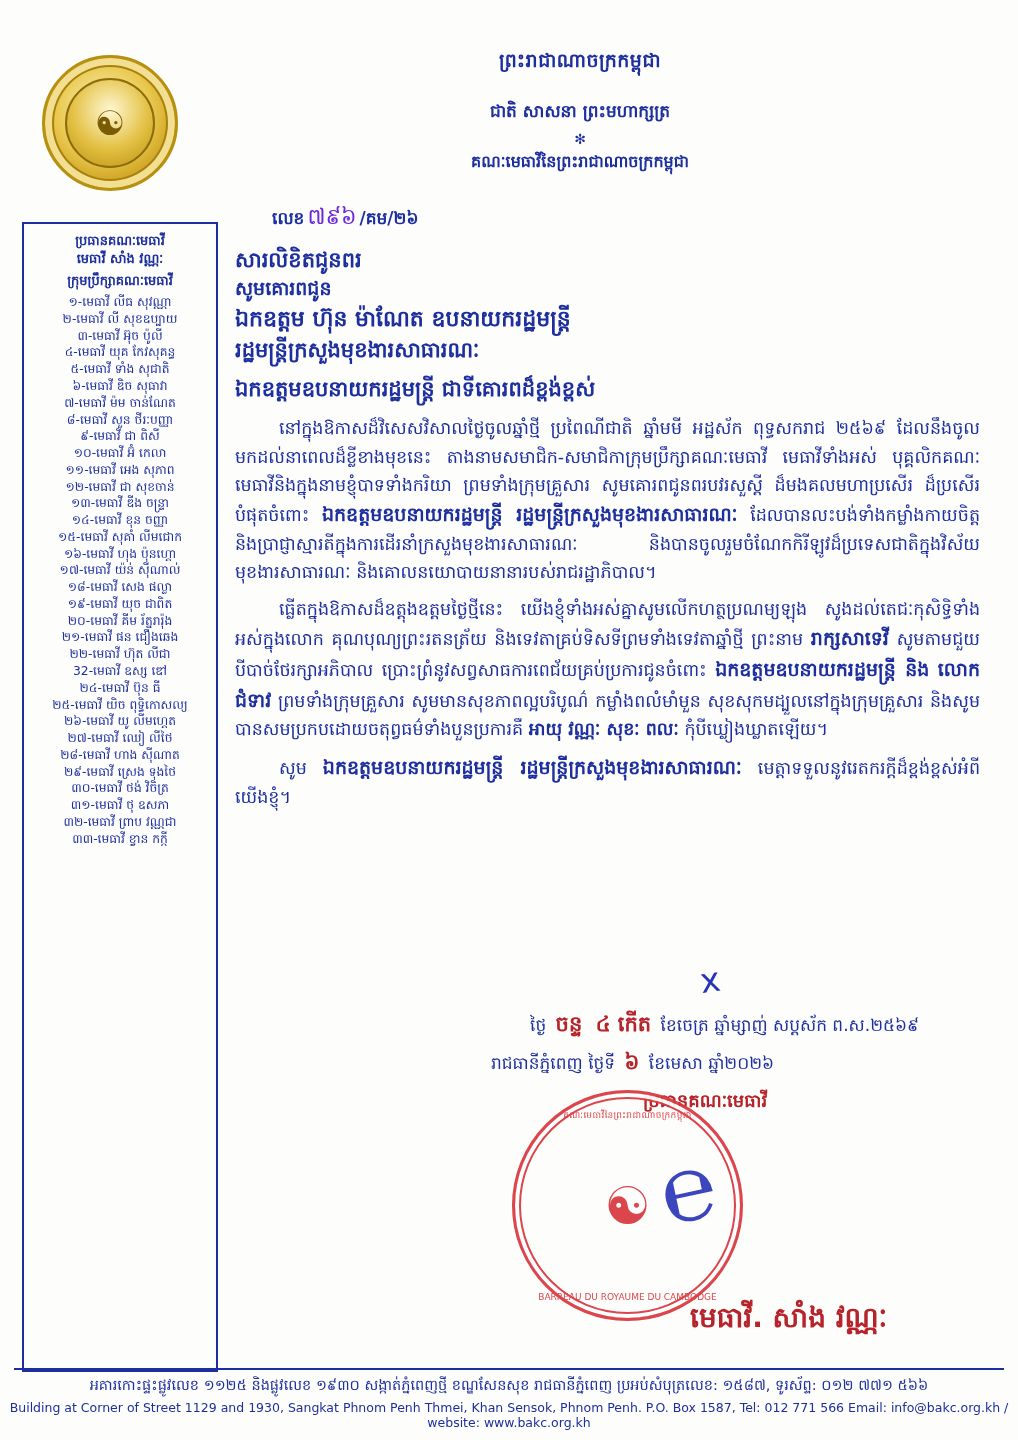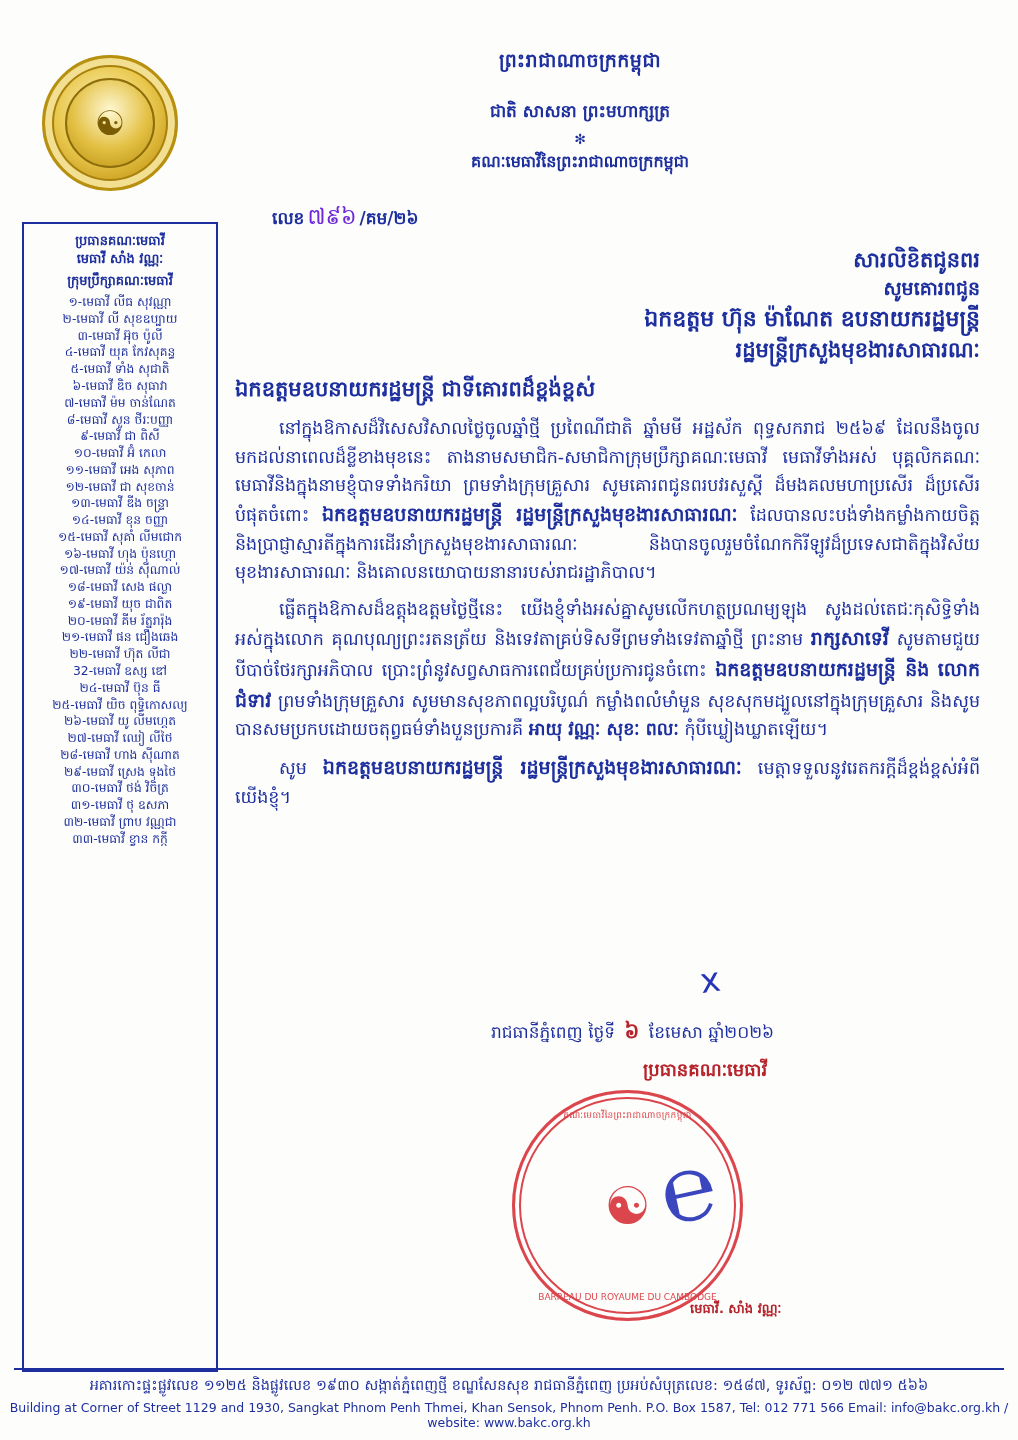--- a/index.html
+++ b/index.html
@@ -142,21 +142,21 @@
 
   
   .body {
     position: absolute;
     left: 235px;
     top: 245px;
     width: 745px;
     color: #1d2f9e;
   }
   .title-block {
-    text-align: right;
+    text-align: left;
     font-weight: bold;
     line-height: 1.45;
   }
   .t1 { font-size: 21px; }
   .t2 { font-size: 19px; }
   .t3 { font-size: 22px; }
   .t4 { font-size: 21px; }
   .salute {
     font-size: 21px;
     font-weight: bold;
@@ -247,21 +247,21 @@
     font-size: 34px;
     color: #2733b8;
     transform: rotate(-8deg);
   }
   .sig-name {
     position: absolute;
     left: 690px;
     top: 1300px;
     color: #b6232b;
     font-weight: bold;
-    font-size: 13px;
+    font-size: 28px;
   }
 
   
   .footer {
     position: absolute;
     left: 0;
     bottom: 10px;
     width: 1018px;
     text-align: center;
     color: #1d2f9e;
@@ -362,20 +362,26 @@
     </p>
 
     <p class="para">
       <span>សូម</span>
       <span class="big">ឯកឧត្តមឧបនាយករដ្ឋមន្ត្រី រដ្ឋមន្ត្រីក្រសួងមុខងារសាធារណៈ</span>
       <span>មេត្តាទទួលនូវរេតករក្តីដ៏ខ្ពង់ខ្ពស់អំពីយើងខ្ញុំ។</span>
     </p>
   </div>
 
   <div class="sig">
+    <div class="sig-l1">
+      <span>ថ្ងៃ</span>
+      <span class="sig-red">ចន្ទ</span>
+      <span class="sig-red">៤ កើត</span>
+      <span>ខែចេត្រ ឆ្នាំម្សាញ់ សប្តស័ក ព.ស.២៥៦៩</span>
+    </div>
     <div class="sig-l2">
       <span>រាជធានីភ្នំពេញ ថ្ងៃទី</span>
       <span class="sig-red">៦</span>
       <span>ខែមេសា ឆ្នាំ២០២៦</span>
     </div>
     <div class="sig-title">ប្រធានគណៈមេធាវី</div>
   </div>
 
   <div class="signature-ink2">x</div>
 

